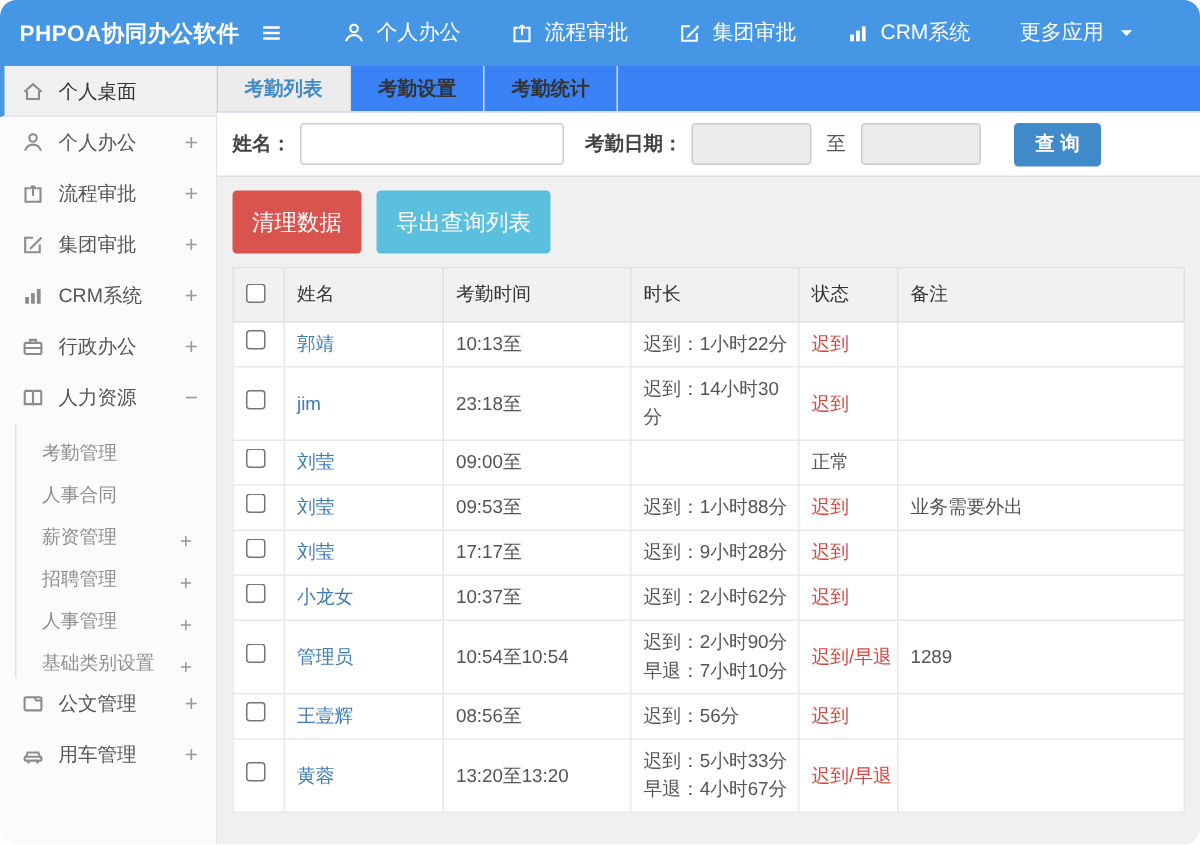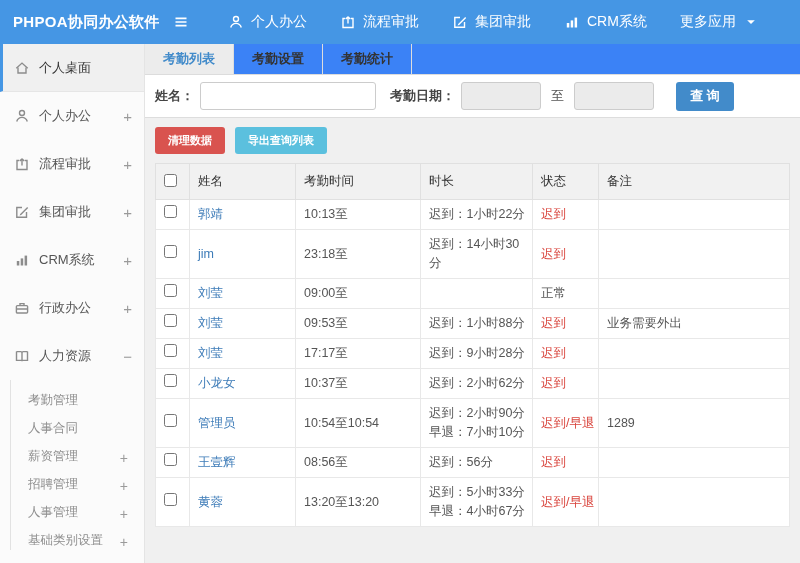--- a/index.html
+++ b/index.html
@@ -6,36 +6,36 @@
     --header-blue:#4596e4;
     --accent-blue:#428bca;
     --danger-red:#d9534f;
     --info-blue:#5bc0de;
     --text-red:#d9443c;
     --link-blue:#3e7cb8;
   }
   *{box-sizing:border-box;}
   html,body{margin:0;padding:0;}
   body{font-family:"Liberation Sans",sans-serif;background:#fff;}
-  .app{width:800px;height:563px;overflow:hidden;display:flex;flex-direction:column;font-size:13px;color:#555;background:#fff;}
+  .app{width:800px;height:563px;overflow:hidden;display:flex;flex-direction:column;font-size:13px;color:#555;background:#fff;border-radius:11px;}
 
   
   .header{height:44px;background:var(--header-blue);display:flex;align-items:center;color:#fff;flex-shrink:0;}
   .logo{width:150px;padding-left:13px;font-size:15px;font-weight:bold;letter-spacing:.3px;white-space:nowrap;}
   .menu-toggle{width:62px;display:flex;justify-content:center;align-items:center;cursor:pointer;color:#fff;}
   .top-nav{display:flex;align-items:center;gap:33px;margin-left:16px;}
   .nav-item{display:flex;align-items:center;gap:7px;font-size:14px;cursor:pointer;white-space:nowrap;color:#fff;}
   .nav-item svg{display:block;}
 
   
   .body-row{flex:1;display:flex;min-height:0;}
 
   
   .sidebar{width:145px;background:#fbfbfb;border-right:1px solid #e4e4e4;flex-shrink:0;overflow:hidden;}
-  .side-item{height:48px;display:flex;align-items:center;padding:0 12px 0 11px;color:#555;cursor:pointer;border-left:3px solid transparent;font-size:13px;}
+  .side-item{height:34px;display:flex;align-items:center;padding:0 12px 0 11px;color:#555;cursor:pointer;border-left:3px solid transparent;font-size:13px;}
   .side-item.active{background:#f0f0f0;border-left-color:var(--header-blue);border-bottom:1px solid #e6e6e6;color:#333;}
   .side-item .icn{width:16px;height:16px;margin-right:9px;color:#8c8c8c;flex-shrink:0;}
   .side-item .lbl{flex:1;white-space:nowrap;}
   .tg{color:#9a9a9a;font-size:15px;font-weight:400;line-height:1;}
   .submenu{border-left:1px solid #e2e2e2;margin-left:10px;padding:1px 0;}
   .sub-item{height:28px;display:flex;align-items:flex-end;padding:0 16px 0 17px;color:#8f8f8f;font-size:12.5px;cursor:pointer;}
   .sub-item .lbl{flex:1;white-space:nowrap;}
   .sub-item .tg{font-size:14px;}
 
   
@@ -46,21 +46,21 @@
 
   .filterbar{height:43px;background:#fff;border-bottom:1px solid #ddd;display:flex;align-items:center;padding:0 10px;flex-shrink:0;}
   .f-label{font-weight:bold;color:#444;font-size:13px;white-space:nowrap;}
   .name-input{width:176px;height:28px;border:1px solid #ccc;border-radius:3px;padding:0 6px;margin:0 14px 0 6px;font-family:inherit;font-size:13px;outline:none;}
   .date-input{width:80px;height:28px;border:1px solid #ccc;border-radius:3px;background:#ebebeb;margin:0 6px;font-family:inherit;outline:none;}
   .to-label{color:#555;margin:0 4px;}
   .search-btn{width:58px;height:29px;background:var(--accent-blue);color:#fff;font-weight:bold;border:none;border-radius:3px;margin-left:16px;cursor:pointer;font-size:13px;font-family:inherit;white-space:nowrap;}
 
   .content{flex:1;padding:7px 10px 0;overflow:hidden;}
   .actions{margin:2px 0 9px;display:flex;gap:10px;}
-  .btn{height:27px;padding:0 13px;color:#fff;font-weight:bold;border:none;border-radius:3px;cursor:pointer;font-size:11px;font-family:inherit;white-space:nowrap;}
+  .btn{height:42px;padding:0 13px;color:#fff;font-weight:normal;border:none;border-radius:3px;cursor:pointer;font-size:15px;font-family:inherit;white-space:nowrap;}
   .btn-danger{background:var(--danger-red);}
   .btn-info{background:var(--info-blue);}
 
   table{width:100%;border-collapse:collapse;background:#fff;border:1px solid #ddd;font-size:12.5px;table-layout:fixed;}
   thead th{background:#f1f1f1;border:1px solid #e0e0e0;text-align:left;padding:9px 8px;font-weight:normal;color:#333;white-space:nowrap;}
   tbody td{border:1px solid #e8e8e8;padding:5px 4px 5px 8px;color:#555;vertical-align:middle;height:30px;line-height:19px;}
   .cb{width:13px;height:13px;margin:0;accent-color:#888;}
   .name-link{color:var(--link-blue);cursor:pointer;}
   .td-status{white-space:nowrap;}
   .red{color:var(--text-red);}

